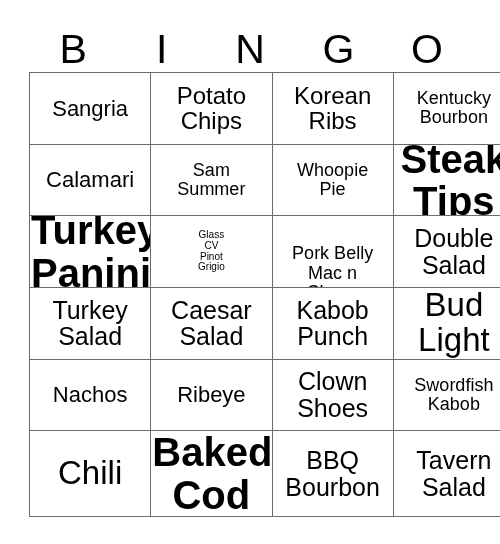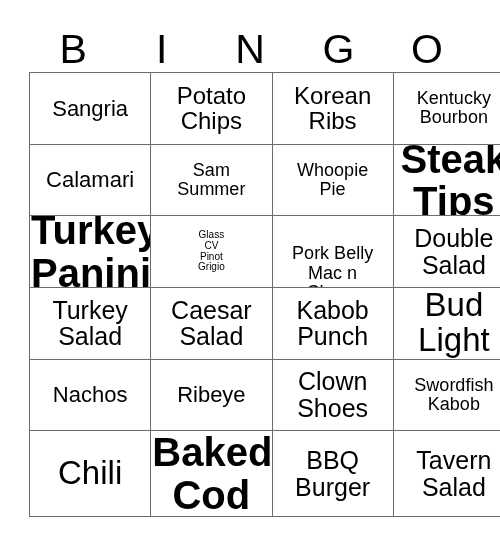--- a/index.html
+++ b/index.html
@@ -185,21 +185,21 @@
       </div>
       <div class="bingo-cell">
         <div class="cell-text fs-xxl align-center">Chili</div>
       </div>
       <div class="bingo-cell">
         <div class="cell-text fs-xl align-center">Baked
 Cod</div>
       </div>
       <div class="bingo-cell">
         <div class="cell-text fs-md align-center">BBQ
-Burger</div>
+Bourbon</div>
       </div>
       <div class="bingo-cell">
         <div class="cell-text fs-md align-center">Tavern
 Salad</div>
       </div>
     </div>
 
 </div>
 
 </body></html>

